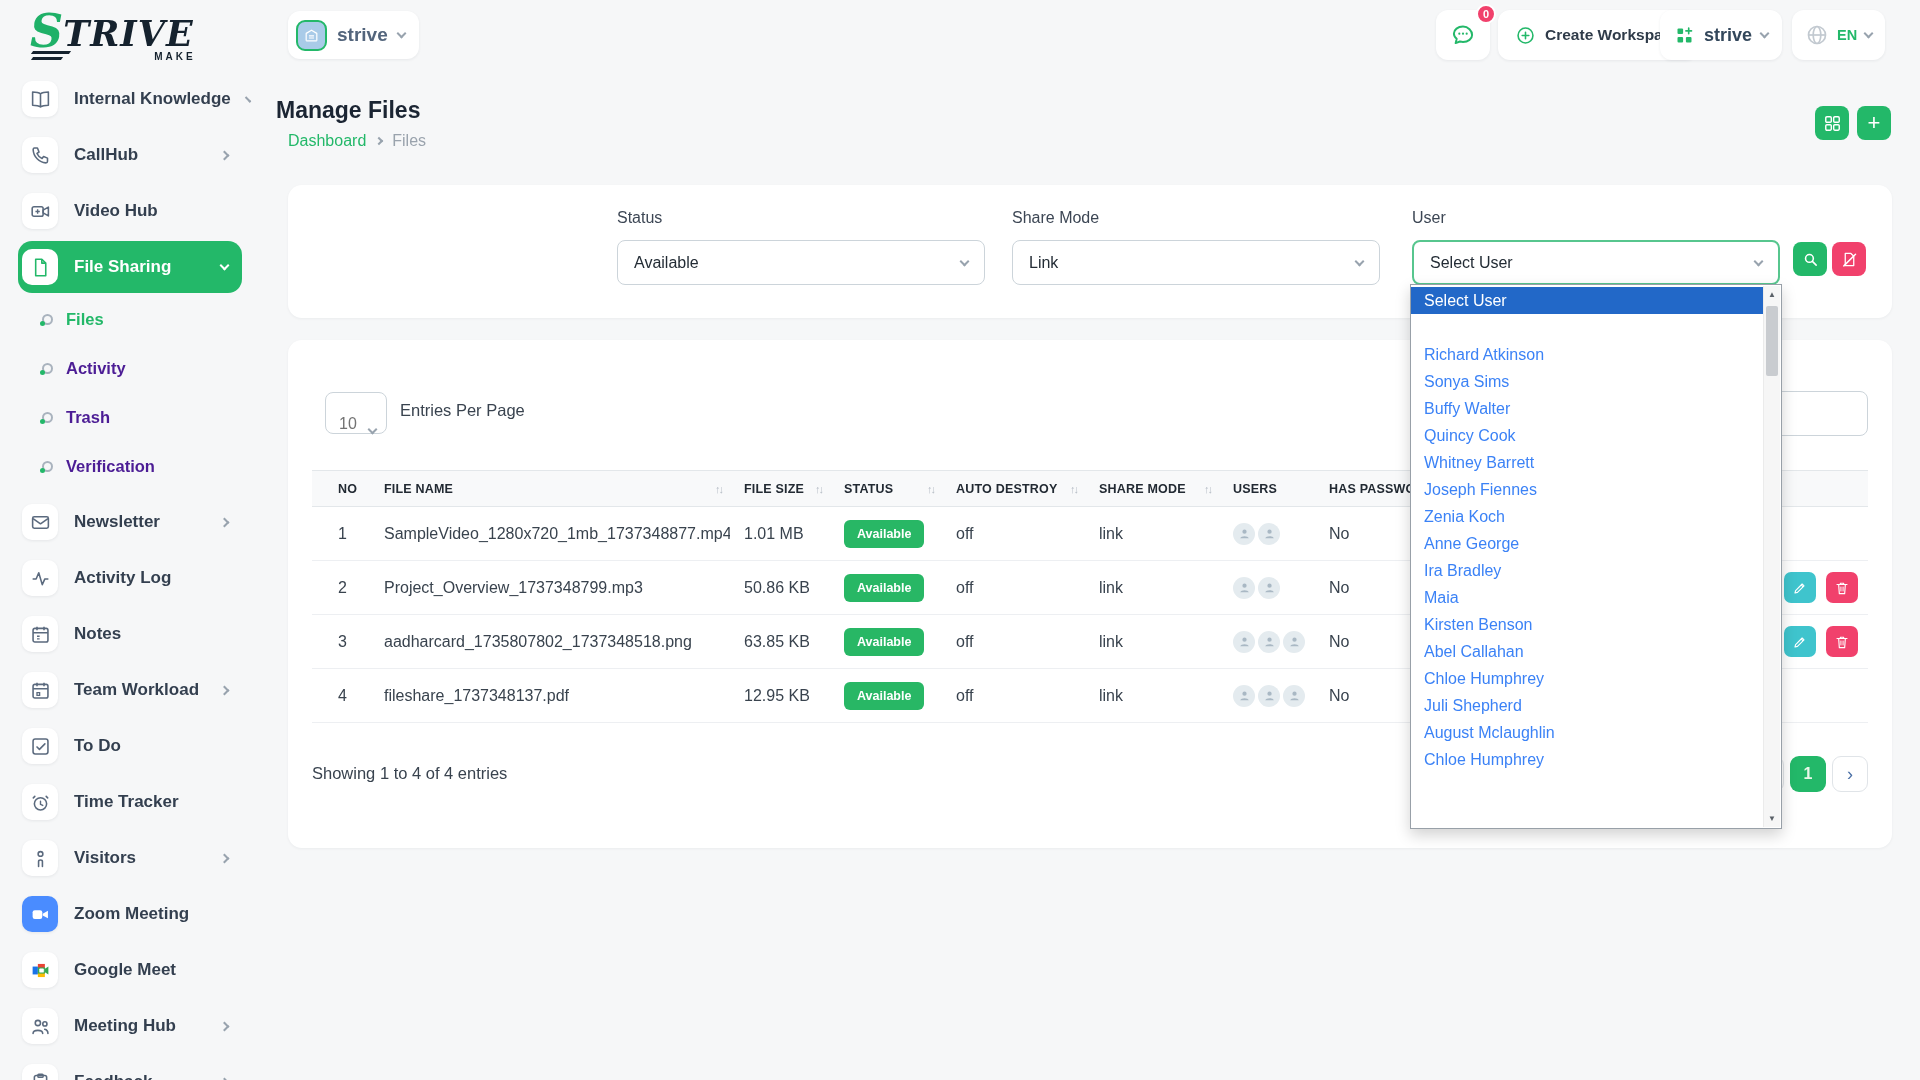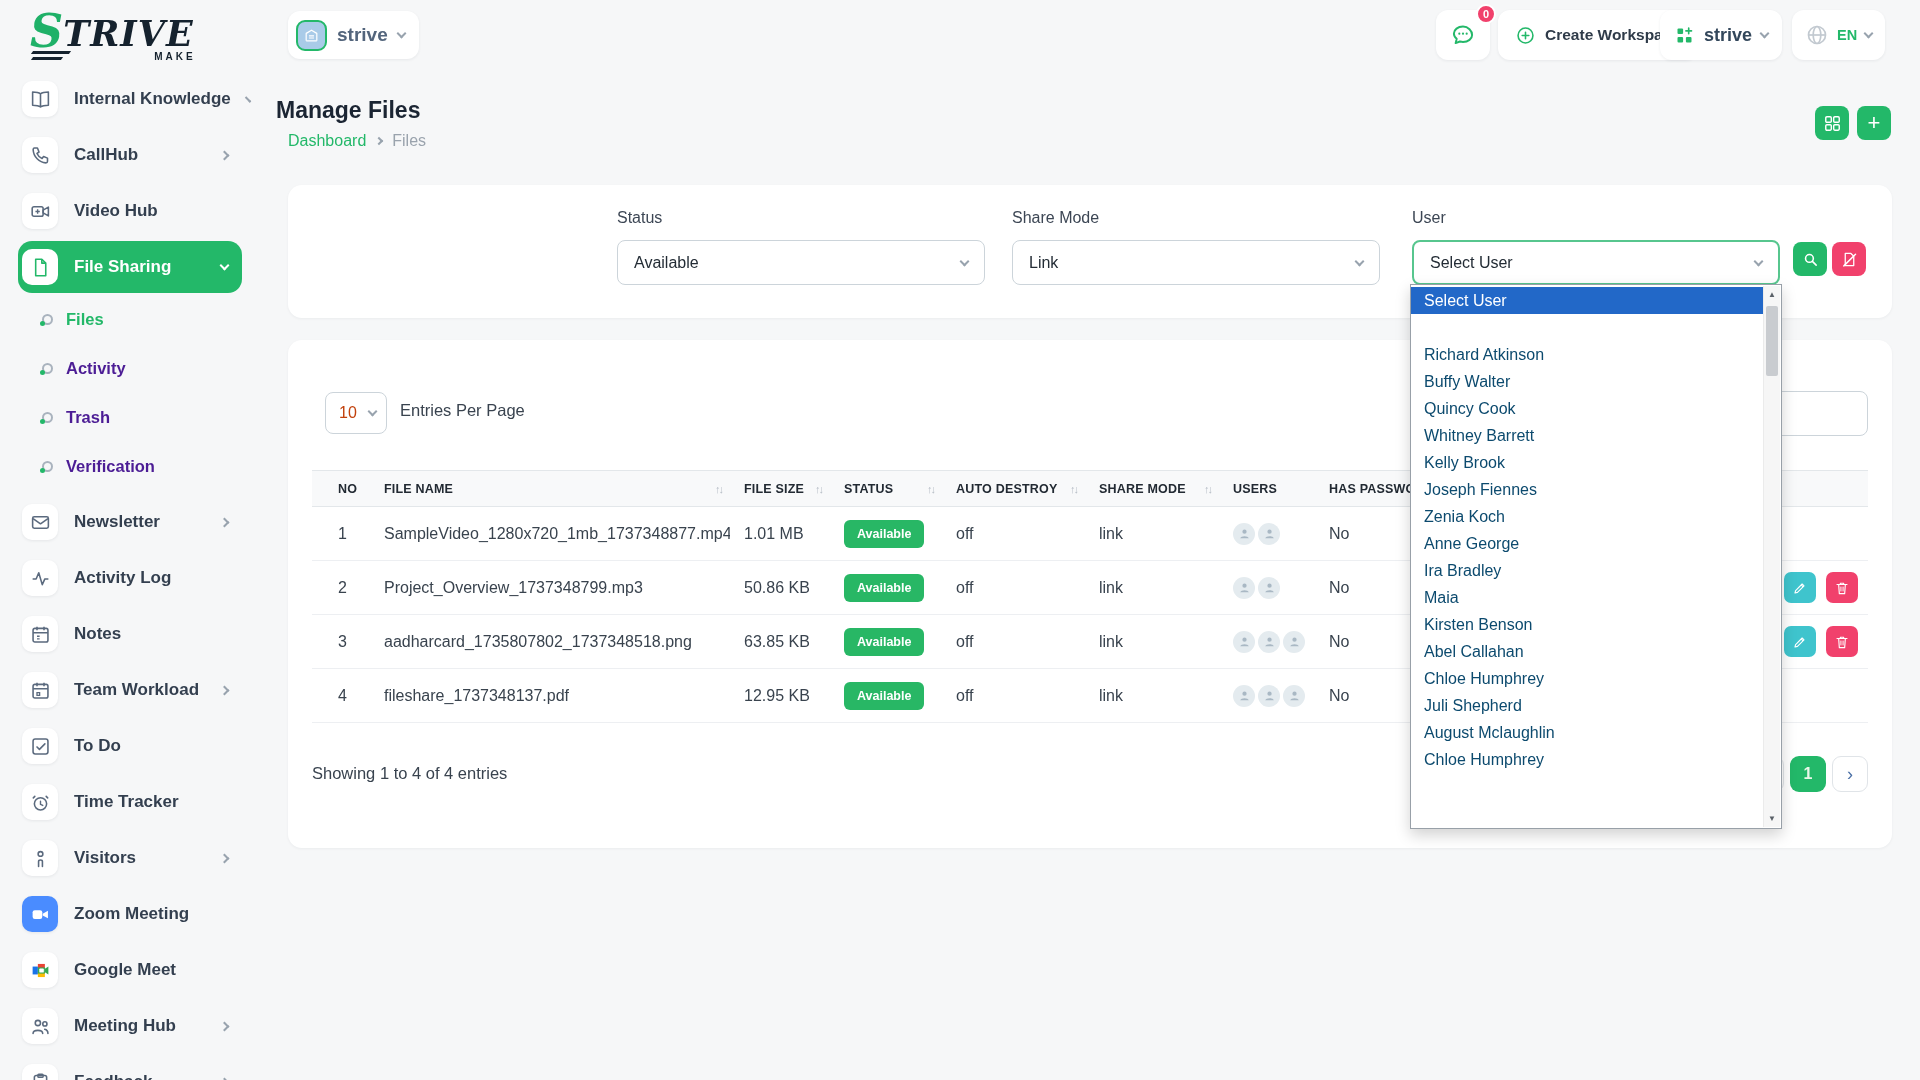--- a/index.html
+++ b/index.html
@@ -64,21 +64,21 @@
   .f-label {position:absolute;top:24px;font-size:16px;color:#3c4654;}
   .f-select {position:absolute;top:55px;height:45px;width:368px;border:1px solid #ccd4da;border-radius:8px;background:#fff;display:flex;align-items:center;padding:0 16px;font-size:16px;color:#232c35;cursor:pointer;}
   .f-select .chev {margin-left:auto;}
   #user-select {border:2px solid #57c68e;}
   .sm-btn {position:absolute;top:57px;width:34px;height:34px;border-radius:8px;display:flex;align-items:center;justify-content:center;color:#fff;cursor:pointer;}
   #search-btn {left:1505px;background:#23b869;}
   #clear-btn {left:1544px;background:#f1416c;}
 
   
   #table-card {left:288px;top:340px;width:1604px;height:508px;}
-  #entries-select {position:absolute;left:37px;top:52px;width:62px;height:42px;border:1px solid #ccd4da;border-radius:8px;display:flex;align-items:center;justify-content:space-between;padding:0 10px 0 13px;font-size:16px;color:#c2410c;cursor:pointer;}
+  #entries-select {position:absolute;left:37px;top:52px;width:62px;height:42px;border:1px solid #ccd4da;border-radius:8px;display:flex;align-items:flex-end;justify-content:space-between;padding:0 10px 0 13px;font-size:16px;color:#737373;cursor:pointer;}
   #entries-label {position:absolute;left:112px;top:61px;font-size:16.5px;color:#39434f;}
   #table-search {position:absolute;left:1368px;top:51px;width:212px;height:45px;border:1px solid #ccd4da;border-radius:8px;background:#fff;font-size:16px;padding:0 14px;color:#232c35;outline:none;}
   .tgrid {display:grid;grid-template-columns:58px 360px 100px 112px 143px 134px 96px 168px 1fr;align-items:center;}
   #thead {position:absolute;left:24px;top:130px;width:1556px;height:37px;background:#f8f9fa;border-top:1px solid #e3e7ea;border-bottom:1px solid #e3e7ea;font-size:12.5px;font-weight:700;color:#222a33;letter-spacing:.2px;}
   .th {padding-left:14px;display:flex;align-items:center;justify-content:space-between;padding-right:8px;white-space:nowrap;overflow:hidden;}
   .th:first-child {padding-left:26px;}
   .sort {font-size:11px;letter-spacing:-2px;color:#b6bdc5;font-weight:400;flex:none;}
   #tbody {position:absolute;left:24px;top:167px;width:1556px;}
   .trow {height:54px;border-bottom:1px solid #edeff2;font-size:16px;color:#39434e;}
   .td {padding-left:14px;white-space:nowrap;overflow:hidden;}
@@ -98,21 +98,21 @@
   .row-actions {position:absolute;display:flex;gap:10px;z-index:5;}
   .act-btn {width:32px;height:31px;border-radius:7px;display:flex;align-items:center;justify-content:center;color:#fff;cursor:pointer;}
   .act-edit {background:#3fc4cd;}
   .act-del {background:#f1416c;}
   #actions-row2 {left:1784px;top:572px;}
   #actions-row3 {left:1784px;top:626px;}
 
   
   #user-dropdown {position:absolute;left:1410px;top:284px;width:372px;height:545px;background:#fff;border:1px solid #98a0a8;box-shadow:0 6px 14px rgba(0,0,0,.18);z-index:40;padding-top:2px;}
   #user-dropdown ul {list-style:none;}
-  #user-dropdown li {height:27px;line-height:27px;padding-left:13px;margin-right:18px;font-size:16px;color:#0c4a6e;cursor:pointer;white-space:nowrap;overflow:hidden;}
+  #user-dropdown li {height:27px;line-height:27px;padding-left:13px;margin-right:18px;font-size:16px;color:#3b82f6;cursor:pointer;white-space:nowrap;overflow:hidden;}
   #user-dropdown li.selected {background:#2268c8;color:#fff;}
   .sb {position:absolute;top:1px;right:1px;bottom:1px;width:17px;background:#f6f6f6;border-left:1px solid #ebebeb;}
   .sb-btn {position:absolute;left:0;width:16px;height:17px;display:flex;align-items:center;justify-content:center;font-size:8px;color:#5a6168;cursor:pointer;}
   .sb-btn.up {top:0;}
   .sb-btn.dn {bottom:0;}
   .sb-thumb {position:absolute;left:2px;top:20px;width:12px;height:70px;background:#c9ccd0;border-radius:2px;cursor:pointer;}
 </style>
 </head>
 <body>
 
@@ -670,24 +670,24 @@
         <use href="#i-trash"></use>
       </svg>
     </div>
 </div>
 
 <div id="user-dropdown">
   <ul>
     <li class="selected">Select User</li>
     <li></li>
     <li>Richard Atkinson</li>
+    <li>Sonya Sims</li>
     <li>Buffy Walter</li>
     <li>Quincy Cook</li>
     <li>Whitney Barrett</li>
-    <li>Kelly Brook</li>
     <li>Joseph Fiennes</li>
     <li>Zenia Koch</li>
     <li>Anne George</li>
     <li>Ira Bradley</li>
     <li>Maia</li>
     <li>Kirsten Benson</li>
     <li>Abel Callahan</li>
     <li>Chloe Humphrey</li>
     <li>Juli Shepherd</li>
     <li>August Mclaughlin</li>

